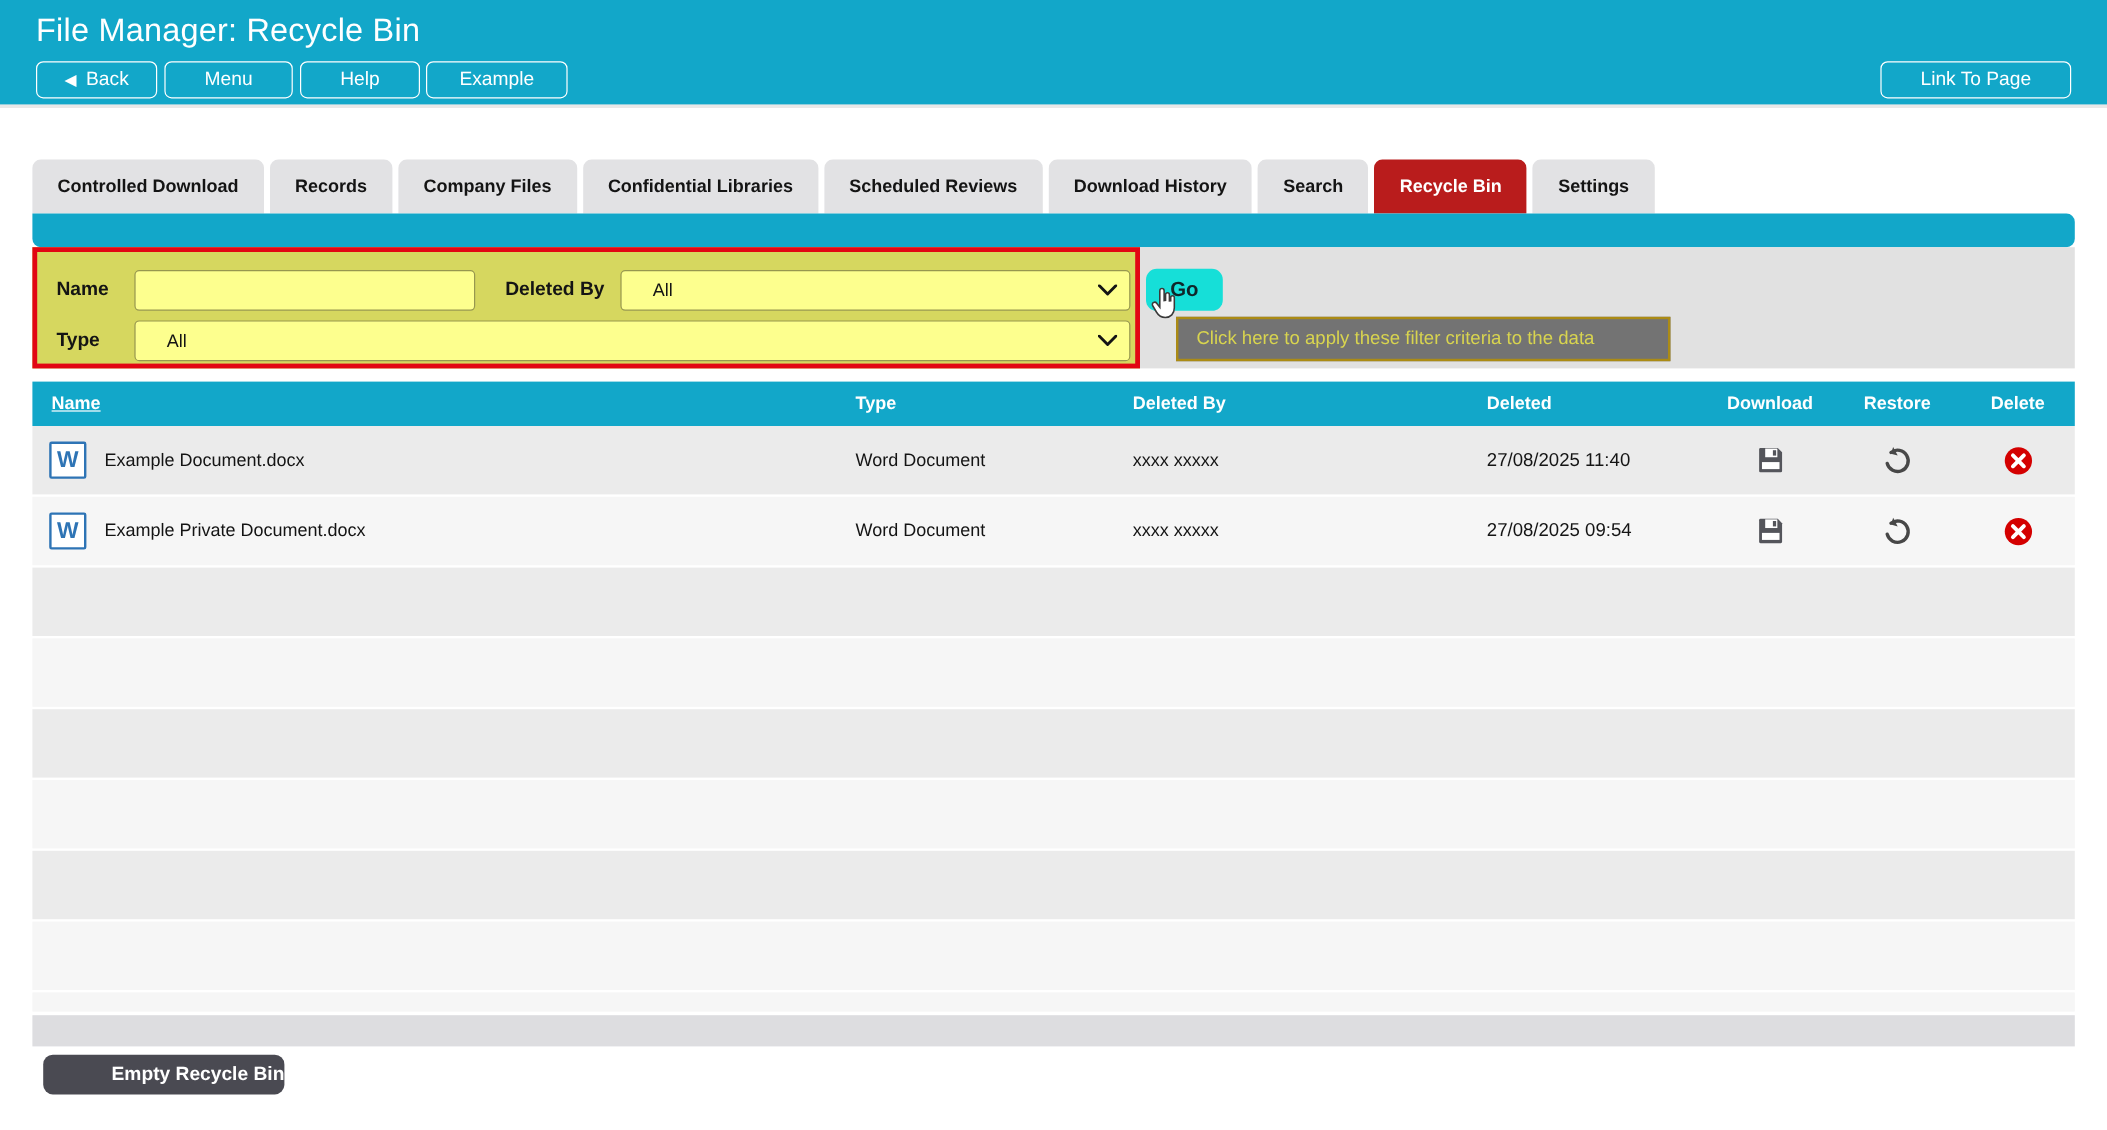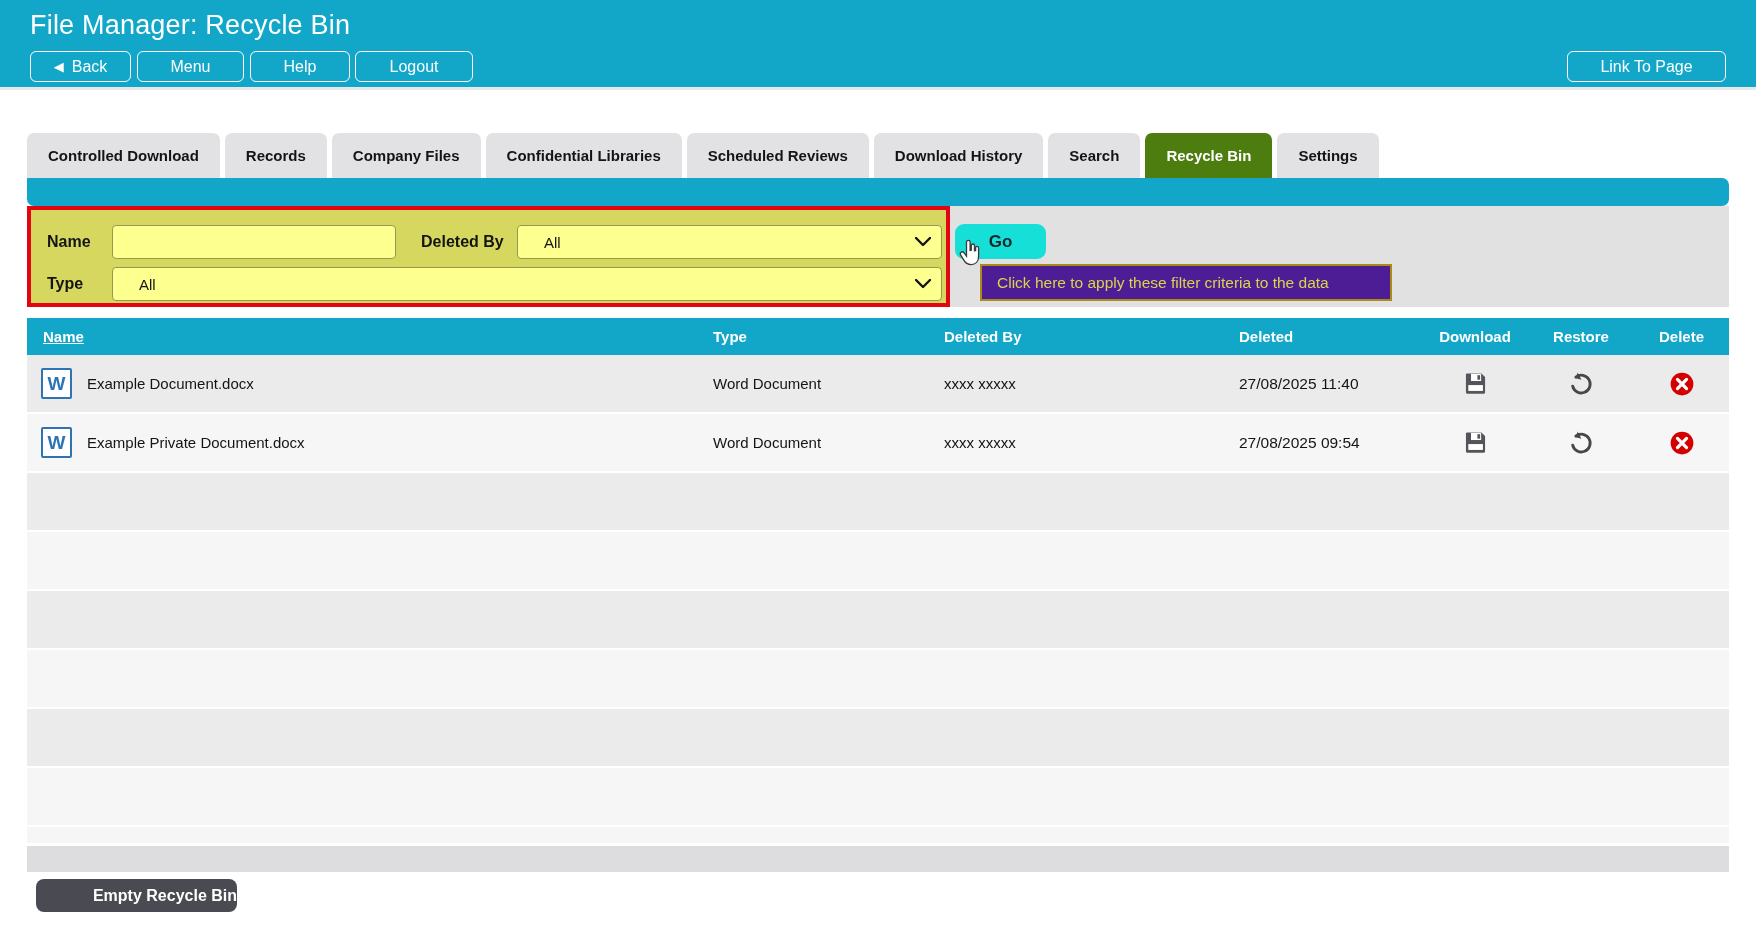--- a/index.html
+++ b/index.html
@@ -21,21 +21,21 @@
   #btn-menu   { left:137px; width:107px; }
   #btn-help   { left:250px; width:100px; }
   #btn-logout { left:355px; width:118px; }
   #btn-link   { left:1567px; width:159px; }
 
   
   .tabs { position:absolute; left:27px; top:133px; height:45px; display:flex; gap:5px; }
   .tab { height:45px; padding:0 21px; display:flex; align-items:center;
     background:#e2e2e4; color:#141414; font-size:15px; font-weight:bold;
     border-radius:7px 7px 0 0; cursor:pointer; white-space:nowrap; }
-  .tab.active { background:#4d7c0f; color:#ffffff; }
+  .tab.active { background:#b91c1c; color:#ffffff; }
 
   .strip { position:absolute; left:27px; top:178px; width:1702px; height:28px;
     background:#12a7c9; border-radius:0 7px 7px 7px; }
 
   
   .filterwrap { position:absolute; left:27px; top:206px; width:1702px; height:101px;
     background:#e1e1e1; }
   .redbox { position:absolute; left:0; top:0; width:923px; height:101px;
     background:#d6d75f; border:4px solid #e20613; }
   .flabel { position:absolute; font-size:16px; font-weight:bold; color:#141414;
@@ -46,25 +46,25 @@
   .yselect { display:flex; align-items:center; justify-content:space-between;
     cursor:pointer;padding-left:26px; }
   .yselect svg { flex:0 0 auto; }
   #lbl-name { left:16px; top:15px; }
   #inp-name { left:81px; top:15px; width:284px; }
   #lbl-delby { left:390px; top:15px; }
   #sel-delby { left:486px; top:15px; width:425px; }
   #lbl-type { left:16px; top:57px; }
   #sel-type { left:81px; top:57px; width:830px; }
 
-  .gobtn { position:absolute; left:928px; top:18px; width:91px; height:35px;
+  .gobtn { position:absolute; left:928px; top:18px; width:64px; height:35px;
     background:#16dfd8; border:none; border-radius:9px; font-family:inherit;
     font-size:17px; font-weight:bold; color:#10262a; cursor:pointer; }
   .tooltip { position:absolute; left:953px; top:58px; height:37px; min-width:412px;
-    background:#4c1d95; border:2px solid #ab8b15; color:#d8d44f; font-size:15.5px;
+    background:#737373; border:2px solid #ab8b15; color:#d8d44f; font-size:15.5px;
     display:flex; align-items:center; padding:0 15px; white-space:nowrap; }
   .cursor { position:absolute; left:931px; top:33px; width:24px; height:30px; }
 
   
   .grid { display:grid;
     grid-template-columns:686px 231px 295px 183px 106px 106px 95px;
     align-items:center; }
   .thead { position:absolute; left:27px; top:318px; width:1702px; height:37px;
     background:#12a7c9; color:#fff; font-size:15px; font-weight:bold; }
   .thead .c1 { padding-left:16px; }
@@ -109,21 +109,21 @@
       <span class="back-tri">◀</span>
       <span>Back</span>
     </button>
     <button class="navbtn" id="btn-menu">
       <span>Menu</span>
     </button>
     <button class="navbtn" id="btn-help">
       <span>Help</span>
     </button>
     <button class="navbtn" id="btn-logout">
-      <span>Logout</span>
+      <span>Example</span>
     </button>
     <button class="navbtn" id="btn-link">
       <span>Link To Page</span>
     </button>
   </header>
 
   <nav class="tabs">
     <div class="tab">Controlled Download</div>
     <div class="tab">Records</div>
     <div class="tab">Company Files</div>

